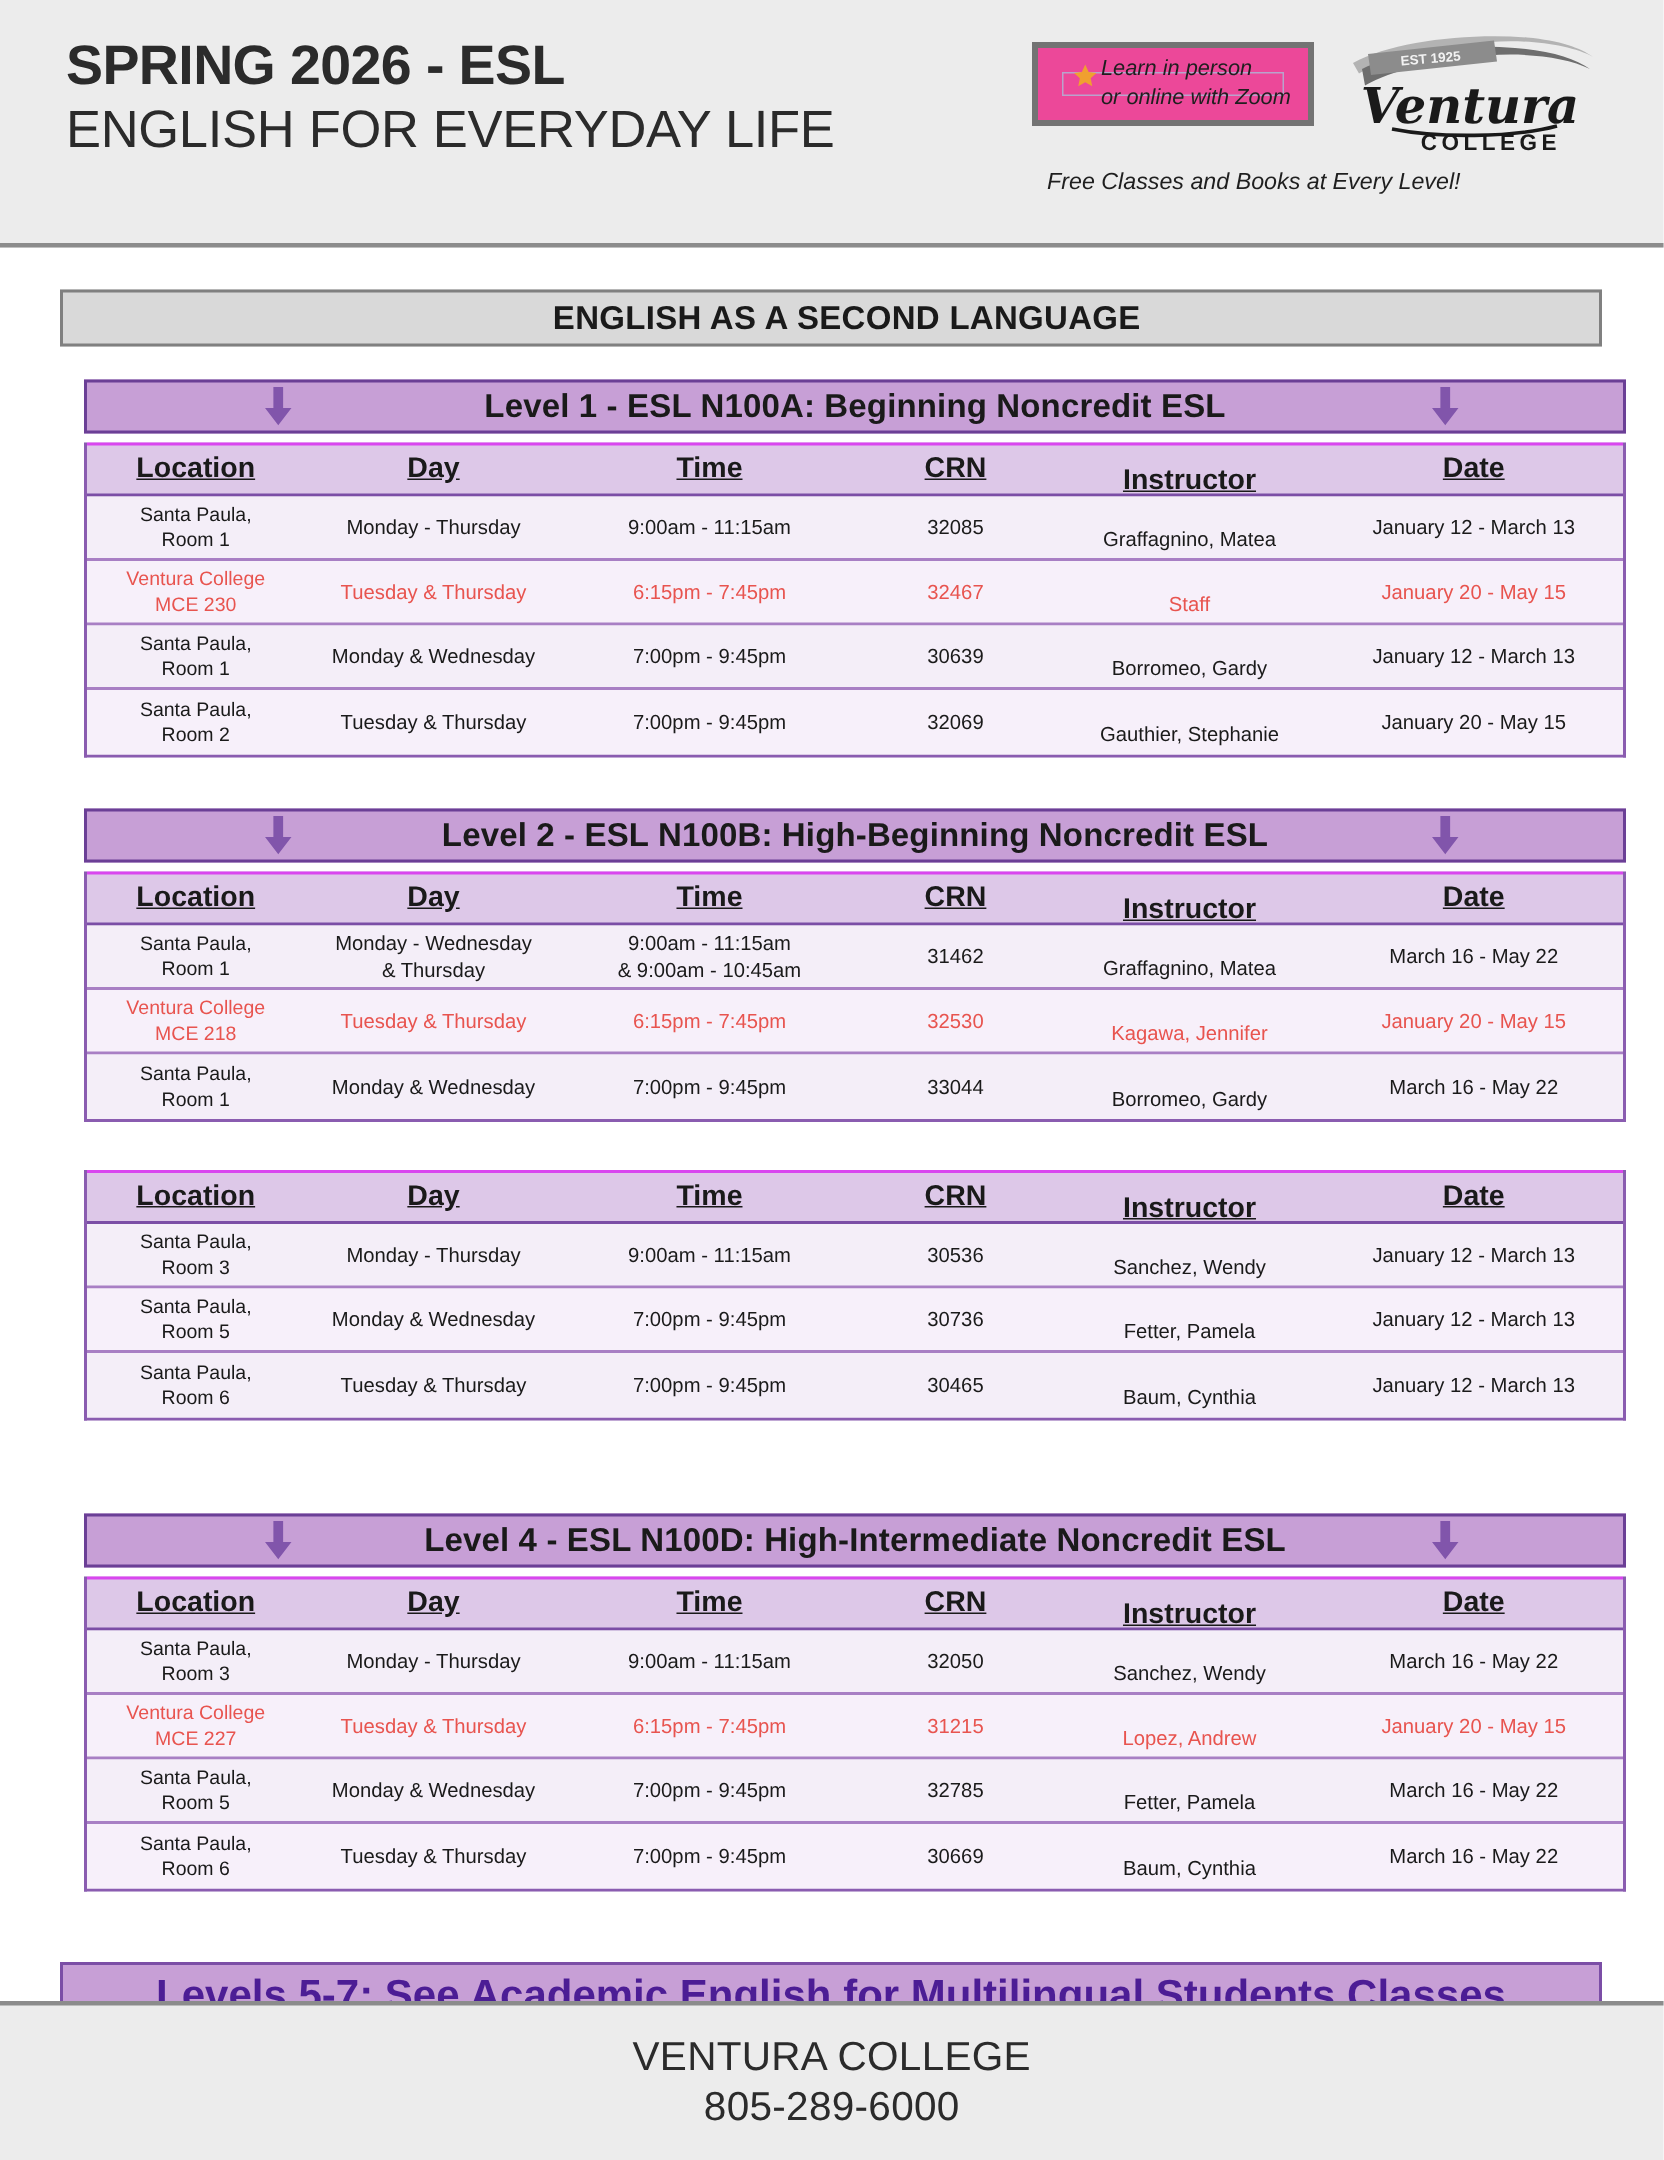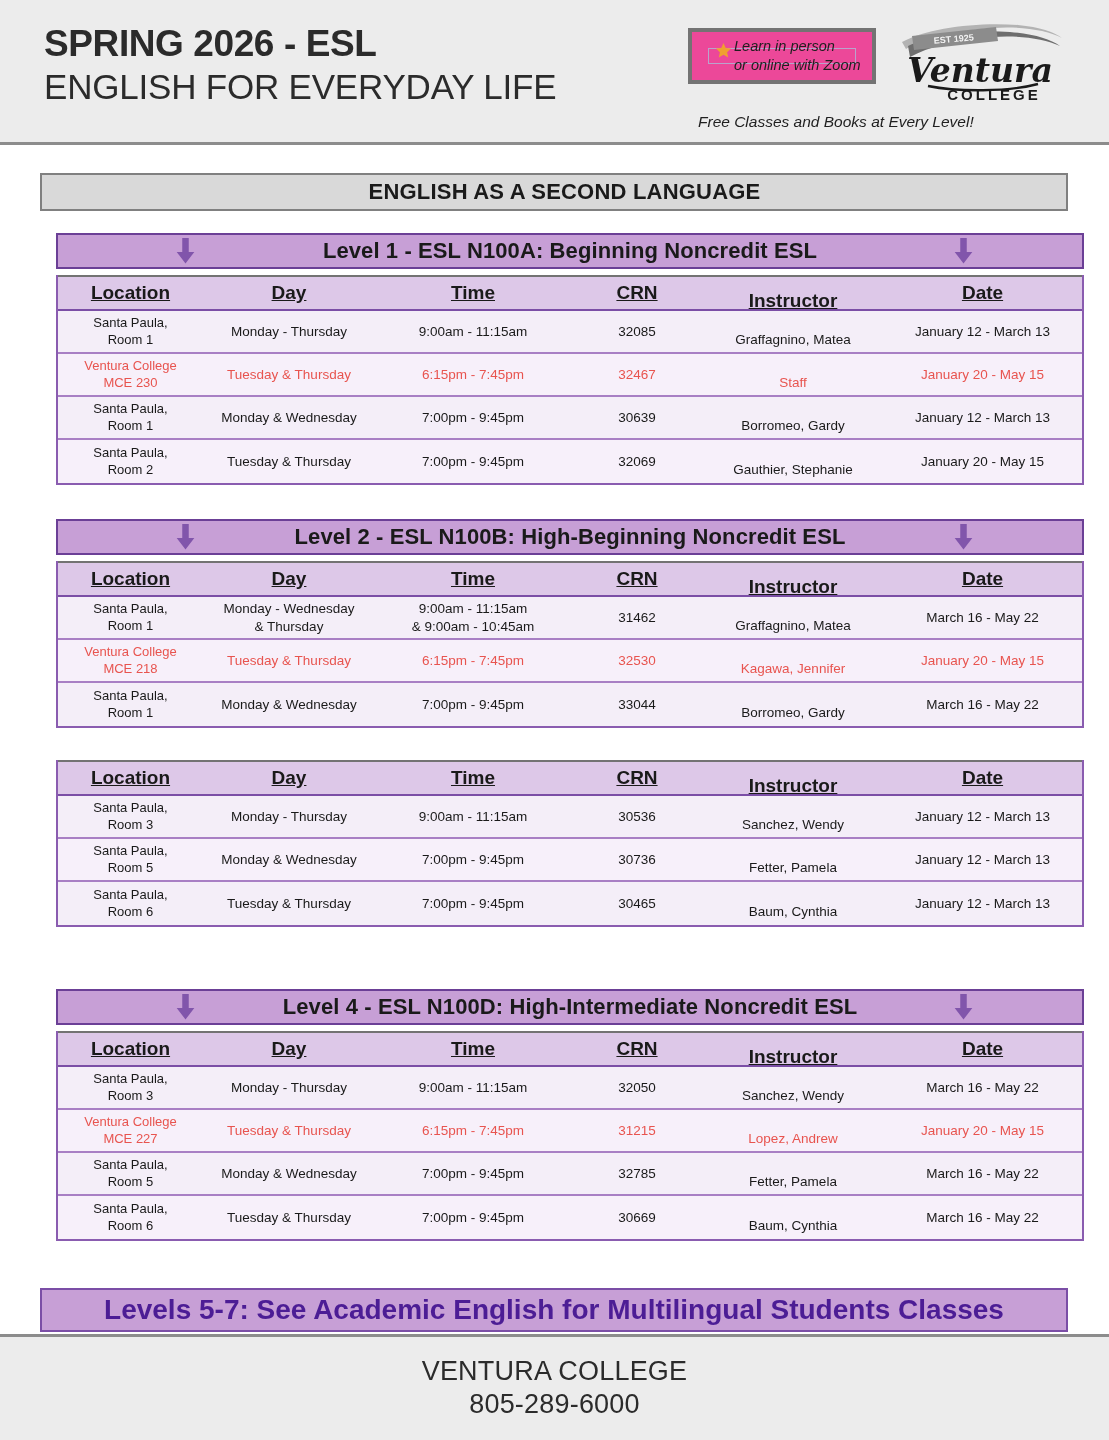--- a/index.html
+++ b/index.html
@@ -12,21 +12,21 @@
     height: 1440px;
     font-family: "Liberation Sans", sans-serif;
     color: #231f20;
     position: relative;
     overflow: hidden;
   }
 
   
   .header {
     position: relative;
-    height: 145px;
+    height: 165px;
     background: #ececec;
     border-bottom: 3px solid #8c8c8c;
     box-sizing: border-box;
   }
   .header-titles {
     position: absolute;
     left: 44px;
     top: 22px;
   }
   .title-line1 {
@@ -161,21 +161,21 @@
     border: 2px solid #8a5cb0;
     border-top: none;
     background: #f4eef8;
     box-sizing: border-box;
   }
   .thead-row {
     display: flex;
     align-items: center;
     height: 36px;
     background: #ddc8e8;
-    border-top: 2px solid #737373;
+    border-top: 2px solid #d946ef;
     border-bottom: 2px solid #7b4ea6;
     box-sizing: border-box;
   }
   .thead-row .cell {
     font-size: 19px;
     font-weight: bold;
     text-decoration: underline;
     color: #1a1a1a;
   }
   .trow {

